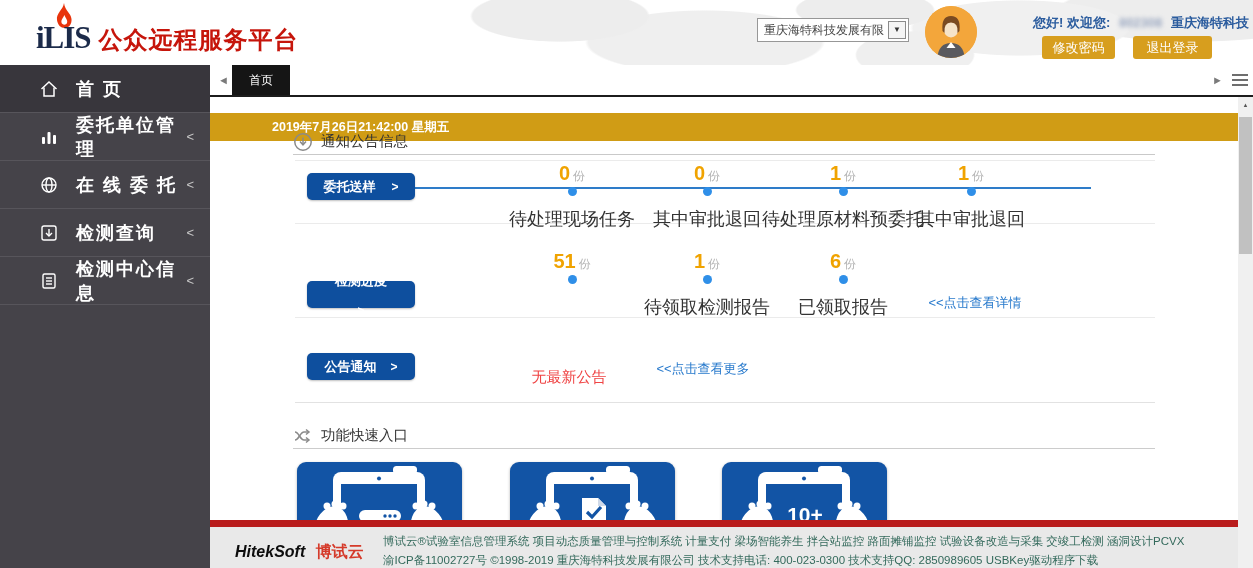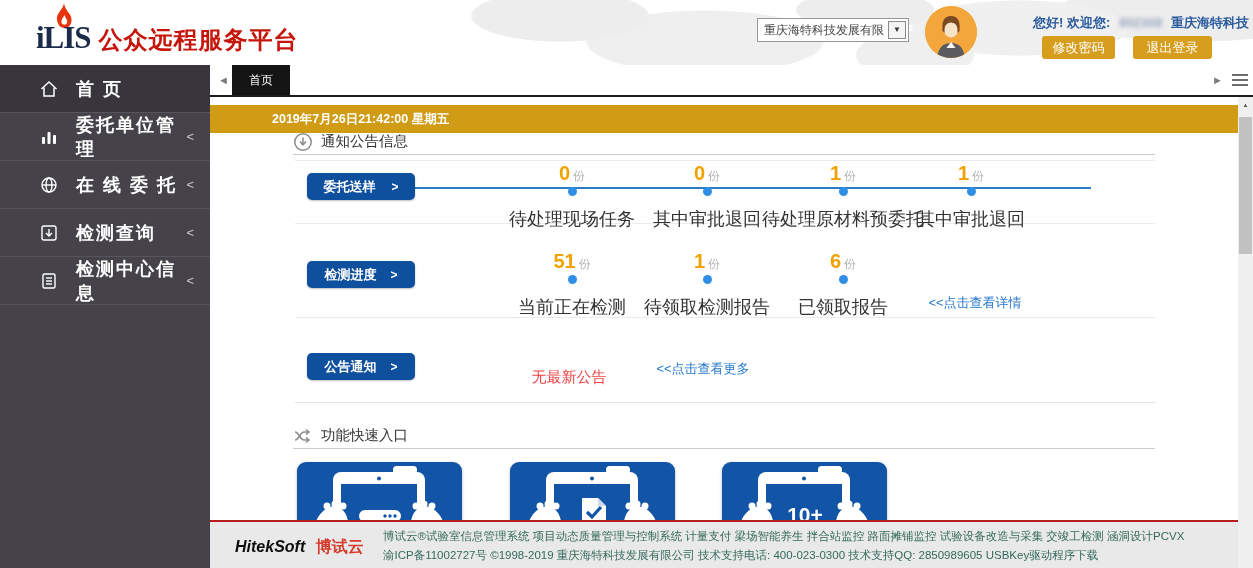--- a/index.html
+++ b/index.html
@@ -58,50 +58,50 @@
   .tabbar { position:absolute; left:0; top:0; width:1043px; height:32px; background:#fff; }
   .tabbar-underline { position:absolute; left:0; top:30px; width:1043px; height:2px; background:#1c1c1c; }
   .tab-left-arrow { position:absolute; left:8px; top:9px; color:#7a7a7a; font-size:11px; cursor:pointer; }
   .tab-active {
     position:absolute; left:22px; top:0; width:58px; height:30px; background:#151515;
     color:#fff; font-size:12px; text-align:center; line-height:30px; cursor:pointer;
   }
   .tab-right-arrow { position:absolute; left:1002px; top:9px; color:#7a7a7a; font-size:11px; cursor:pointer; }
   .tab-menu-icon { position:absolute; left:1022px; top:9px; width:16px; cursor:pointer; }
   .tab-menu-icon div { height:2px; background:#6e6e6e; margin-bottom:3px; }
-  .datebar { position:absolute; left:0; top:40px; width:1028px; height:28px; background:#d09c15; }
+  .datebar { position:absolute; left:0; top:48px; width:1028px; height:28px; background:#d09c15; }
   .datebar span { position:absolute; left:62px; line-height:28px; color:#fff; font-weight:bold; font-size:12.5px; }
   
   .sec-header { position:absolute; left:83px; width:862px; height:26px; display:flex; align-items:center; gap:8px; border-bottom:1px solid #c9c9c9; }
   .sec-header .stitle { font-size:14.5px; font-weight:normal; color:#333; }
   #sec1-header { top:64px; }
   #sec2-header { top:358px; border-bottom-color:#cccccc; }
   .hline { position:absolute; left:85px; width:860px; height:1px; background:#ebebeb; }
   #pl-top { top:95px; } #pl-mid1 { top:158px; } #pl-mid2 { top:252px; } #pl-bot { top:337px; background:#e2e2e2; }
   .blue-btn {
     position:absolute; left:97px; width:108px; height:27px; background:#0e4f9e; border-radius:5px;
     color:#fff; font-size:13px; font-weight:bold; display:flex; align-items:center; justify-content:center; gap:14px;
     cursor:pointer; box-shadow:0 1px 2px rgba(0,0,0,0.25); z-index:2;
   }
   .blue-btn .barrow { font-size:12px; font-weight:bold; }
-  #btn-row1 { top:108px;gap:16px; } #btn-row2 { top:196px; } #btn-row3 { top:288px; }
+  #btn-row1 { top:108px;gap:16px; } #btn-row2 { top:216px;flex-direction:column; } #btn-row3 { top:288px; }
   .conn-line { position:absolute; left:205px; top:122px; width:676px; height:2px; background:#2e7cc9; z-index:1; }
   .stat { position:absolute; width:170px; transform:translateX(-50%); text-align:center; z-index:2; }
   .stat .num { font-size:20px; font-weight:bold; color:#f0a300; }
   .stat .unit { font-size:12px; color:#b3b3b3; margin-left:3px; }
   .stat .dot { width:9px; height:9px; border-radius:50%; background:#2f8fe8; margin:2px auto 0; }
   .stat .slab { margin-top:11px; font-size:18px; color:#333; white-space:nowrap; }
   .blue-link { position:absolute; transform:translateX(-50%); color:#2779cc; font-size:13px; white-space:nowrap; cursor:pointer; z-index:2; }
   .blue-text { position:absolute; transform:translateX(-50%); color:#ef4444; font-size:15px; white-space:nowrap; z-index:2;margin-top:8px; }
   
   .card { position:absolute; top:397px; width:165px; height:150px; background:#1254a5; border-radius:9px; overflow:hidden; cursor:pointer; box-shadow:0 1px 3px rgba(0,0,0,0.3); }
   #card1 { left:87px; } #card2 { left:300px; } #card3 { left:512px; }
   .card svg { position:absolute; left:0; top:0; }
   
-  .footer { position:absolute; left:0; bottom:0; width:1043px; height:48px; background:#e9e9e9; border-top:2px solid #b91c1c; z-index:10; }
+  .footer { position:absolute; left:0; bottom:0; width:1043px; height:48px; background:#e9e9e9; border-top:7px solid #b91c1c; z-index:10; }
   .f-logo { position:absolute; left:25px; top:15px; font-size:16px; font-weight:bold; white-space:nowrap; }
   .f-logo .fb { color:#0d0d0d; font-style:italic; }
   .f-logo .fr { color:#d53a2a; margin-left:6px; }
   .f-line { position:absolute; left:173px; font-size:11.5px; color:#346a5c; white-space:nowrap; }
   #f-line1 { top:7px; } #f-line2 { top:26px; }
   
   .scrollbar { position:absolute; left:1028px; top:32px; width:15px; height:471px; background:#f0f0f0; z-index:20; }
   .sb-up { height:16px; text-align:center; font-size:6px; color:#555; line-height:16px; cursor:pointer; }
   .sb-thumb { position:absolute; left:1px; top:20px; width:13px; height:137px; background:#c1c1c1; cursor:pointer; }
 </style>
@@ -247,21 +247,20 @@
       <div class="slab">其中审批退回</div>
     </div>
 
     <div class="blue-btn" id="btn-row2">
       <span>检测进度</span>
       <span class="barrow">&gt;</span>
     </div>
     <div class="stat" style="left:362px; top:185px;">
       <span class="num">51</span><span class="unit">份</span>
       <div class="dot"></div>
-      <div class="slab">当前正在检测</div>
     </div>
     <div class="stat" style="left:497px; top:185px;">
       <span class="num">1</span><span class="unit">份</span>
       <div class="dot"></div>
       <div class="slab">待领取检测报告</div>
     </div>
     <div class="stat" style="left:633px; top:185px;">
       <span class="num">6</span><span class="unit">份</span>
       <div class="dot"></div>
       <div class="slab">已领取报告</div>

